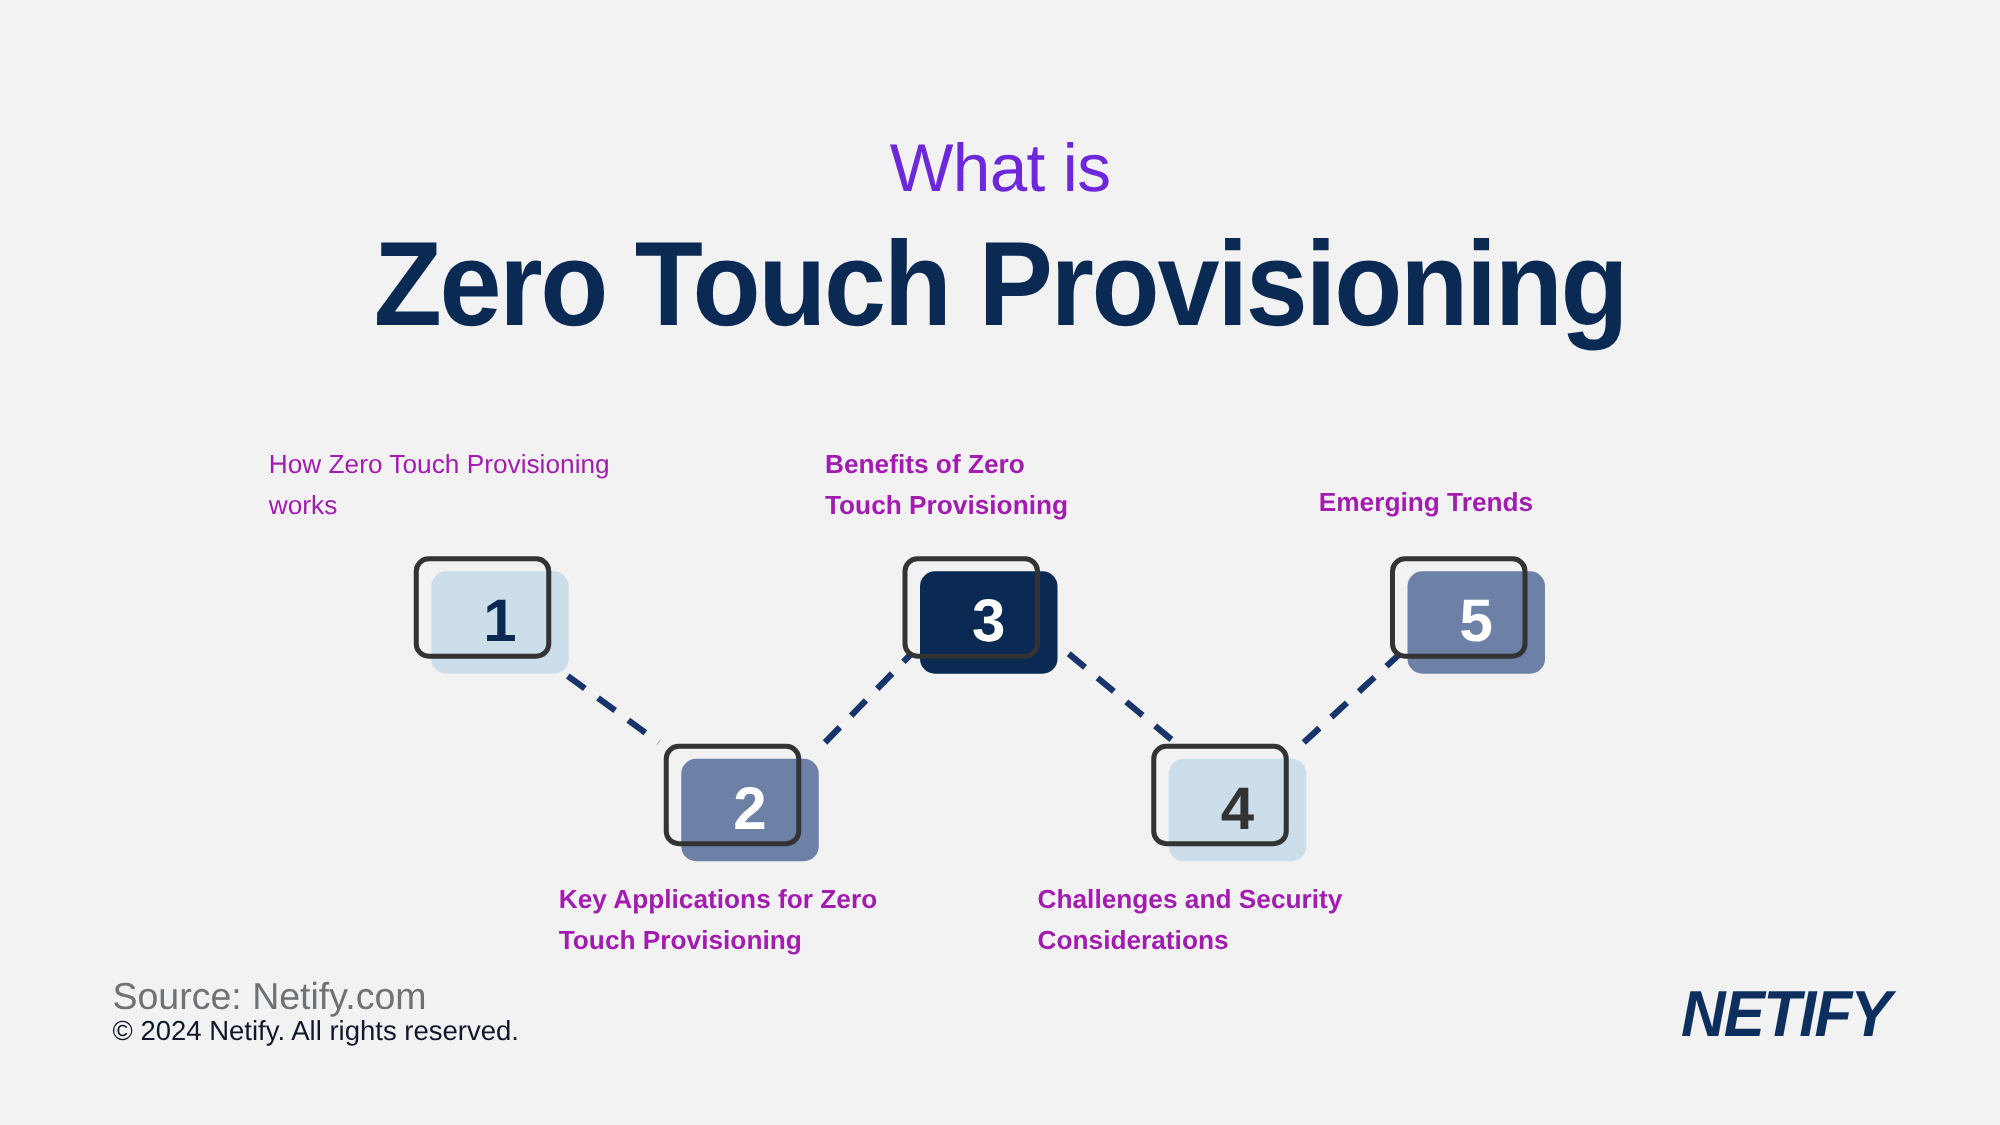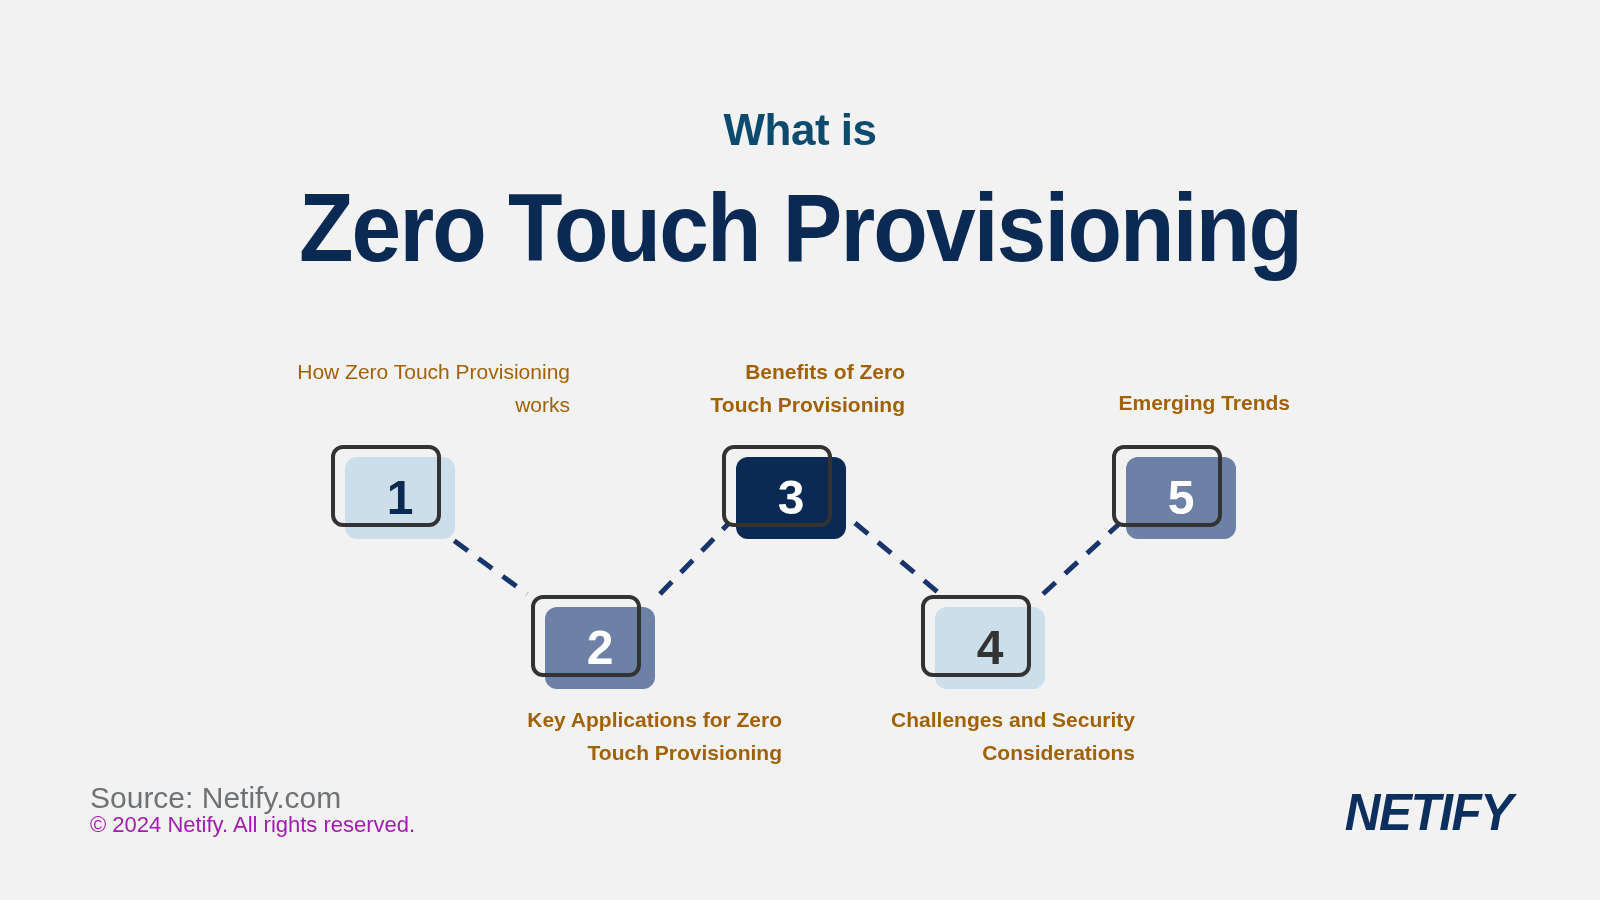--- a/index.html
+++ b/index.html
@@ -21,24 +21,24 @@
     background: #f2f2f2;
   }
 
   
   .eyebrow {
     position: absolute;
     left: 0;
     top: 108px;
     width: 1600px;
     text-align: center;
-    font-size: 44px;
-    font-weight: bold;
+    font-size: 54px;
+    font-weight: normal;
     letter-spacing: -0.5px;
-    color: #0c4a6e;
+    color: #6d28d9;
     line-height: 1;
   }
 
   .main-title {
     position: absolute;
     left: 0;
     top: 178px;
     width: 1600px;
     text-align: center;
     font-size: 96px;
@@ -97,22 +97,22 @@
     justify-content: center;
     font-size: 48px;
     font-weight: bold;
     line-height: 1;
     letter-spacing: 0px;
   }
 
   
   .step-label {
     position: absolute;
-    text-align: right;
-    color: #a16207;
+    text-align: left;
+    color: #a21caf;
     font-size: 21px;
     line-height: 1.58;
     white-space: pre-line;
   }
   .step-label.bold {
     font-weight: bold;
   }
 
   
   .footer-src {
@@ -121,21 +121,21 @@
     top: 775px;
     font-size: 30px;
     color: #6e7275;
     line-height: 1.5;
   }
   .footer-copy {
     position: absolute;
     left: 90px;
     top: 808px;
     font-size: 22px;
-    color: #a21caf;
+    color: #0f172a;
     line-height: 1.5;
   }
   .brand {
     position: absolute;
     right: 88px;
     top: 786px;
     font-size: 52px;
     font-weight: bold;
     font-style: italic;
     letter-spacing: -1.5px;

